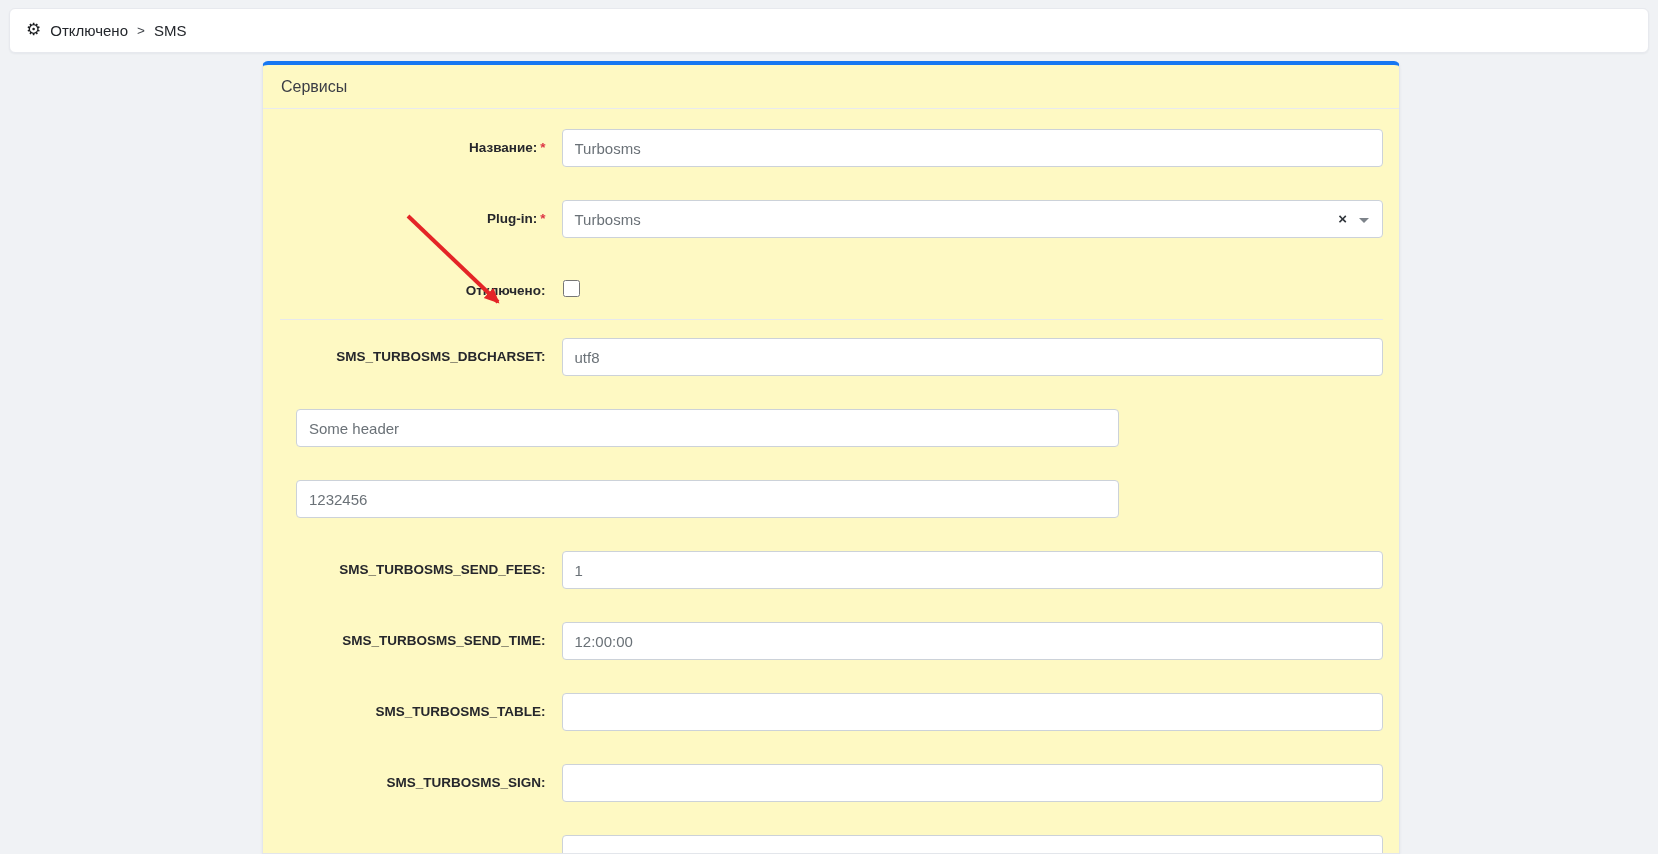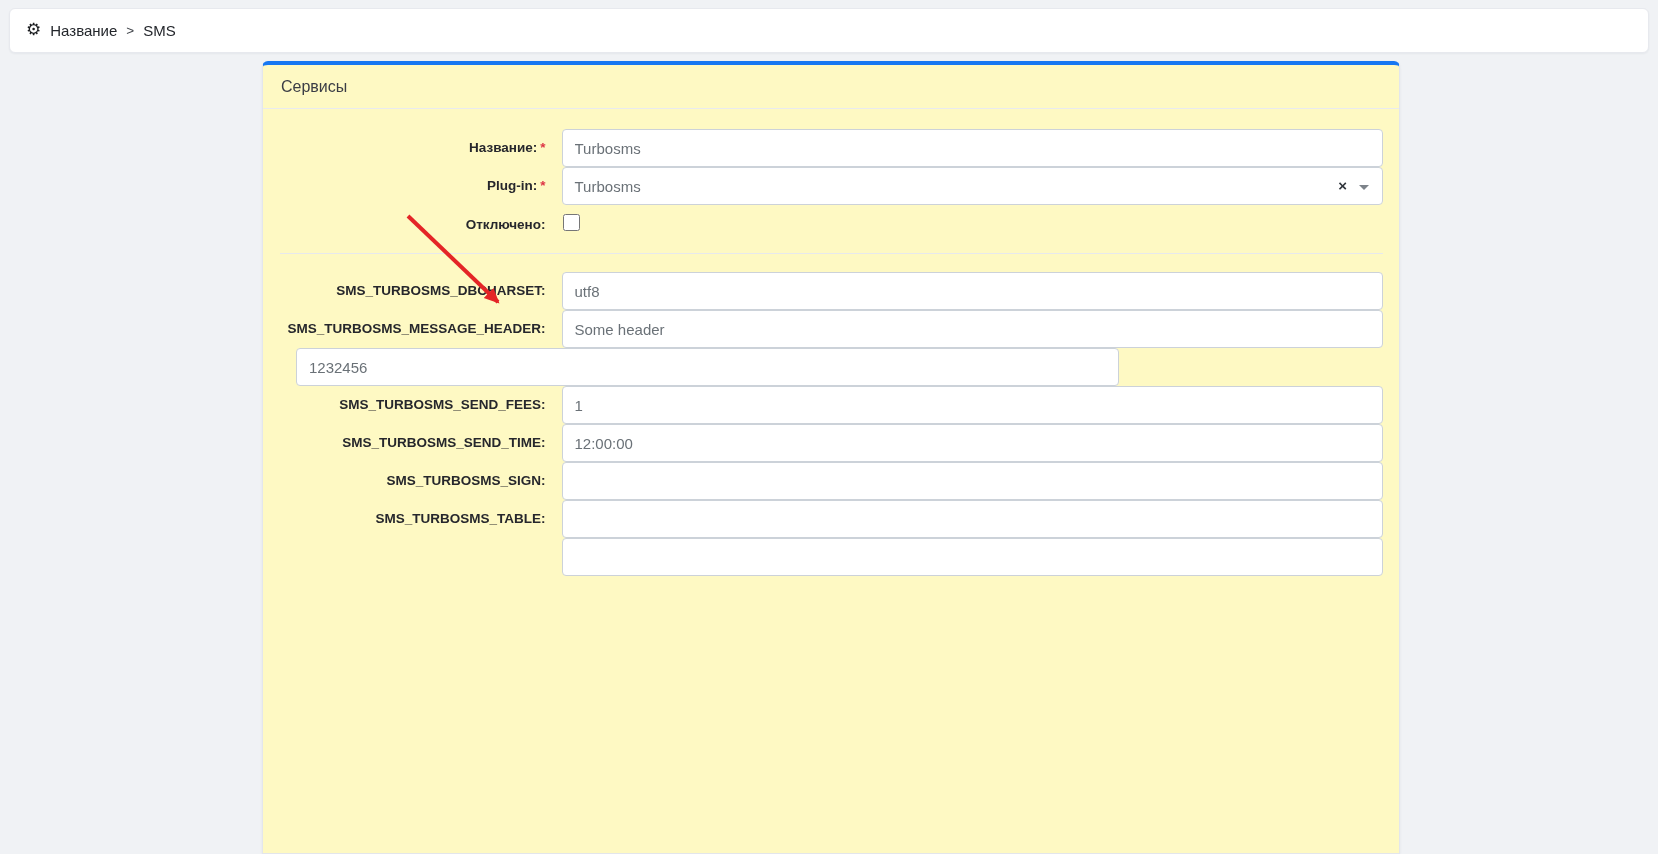--- a/index.html
+++ b/index.html
@@ -44,21 +44,21 @@
   }
   .card-header {
     height: 44px; line-height: 43px;
     padding: 0 18px;
     font-size: 16px; color: #3b3d45;
     border-bottom: 1px solid #e9ebef;
   }
   .card-body { padding: 20px 16px 0 17px; }
 
   
-  .form-row { display: flex; margin-bottom: 0; }
+  .form-row { display: flex; margin-bottom: 33px; }
   .label-col {
     width: 266px; text-align: right;
     font-weight: bold; font-size: 13.5px;
     color: #26272c; padding-top: 11px;
     white-space: nowrap;
   }
   .req { color: #dd3444; margin-left: 3px; font-weight: bold; }
   .field-col { width: 823px; margin-left: 16px; position: relative; }
   input.text-input {
     width: 100%; height: 38px;
@@ -105,21 +105,21 @@
     position: absolute; left: 400px; top: 210px;
     width: 120px; height: 110px;
     pointer-events: none; z-index: 5;
   }
 </style>
 </head>
 <body>
 
 <div class="topbar">
   <span class="gear">⚙</span>
-  <span class="crumb">Название</span>
+  <span class="crumb">Отключено</span>
   <span class="crumb-sep">&gt;</span>
   <span class="crumb">SMS</span>
 </div>
 
 <div class="card">
   <div class="card-header">Сервисы</div>
   <div class="card-body">
 
     <div class="form-row">
       <div class="label-col">
@@ -157,21 +157,20 @@
     <div class="form-row">
       <div class="label-col"><span>SMS_TURBOSMS_DBCHARSET:</span></div>
       <div class="field-col">
         <input class="text-input" type="text" value="utf8" style="">
       </div>
     </div>
 
 
 
     <div class="form-row">
-      <div class="label-col"><span>SMS_TURBOSMS_MESSAGE_HEADER:</span></div>
       <div class="field-col">
         <input class="text-input" type="text" value="Some header" style="">
       </div>
     </div>
 
 
     <div class="form-row">
       <div class="field-col">
         <input class="text-input" type="text" value="1232456" style="">
       </div>
@@ -185,28 +184,28 @@
     </div>
 
     <div class="form-row">
       <div class="label-col"><span>SMS_TURBOSMS_SEND_TIME:</span></div>
       <div class="field-col">
         <input class="text-input" type="text" value="12:00:00" style="">
       </div>
     </div>
 
     <div class="form-row">
+      <div class="label-col"><span>SMS_TURBOSMS_TABLE:</span></div>
+      <div class="field-col">
+        <input class="text-input" type="text" value="" style="">
+      </div>
+    </div>
+
+    <div class="form-row">
       <div class="label-col"><span>SMS_TURBOSMS_SIGN:</span></div>
-      <div class="field-col">
-        <input class="text-input" type="text" value="" style="">
-      </div>
-    </div>
-
-    <div class="form-row">
-      <div class="label-col"><span>SMS_TURBOSMS_TABLE:</span></div>
       <div class="field-col">
         <input class="text-input" type="text" value="" style="">
       </div>
     </div>
 
     <div class="form-row">
       <div class="label-col"></div>
       <div class="field-col">
         <input class="text-input" type="text" value="" style="">
       </div>

